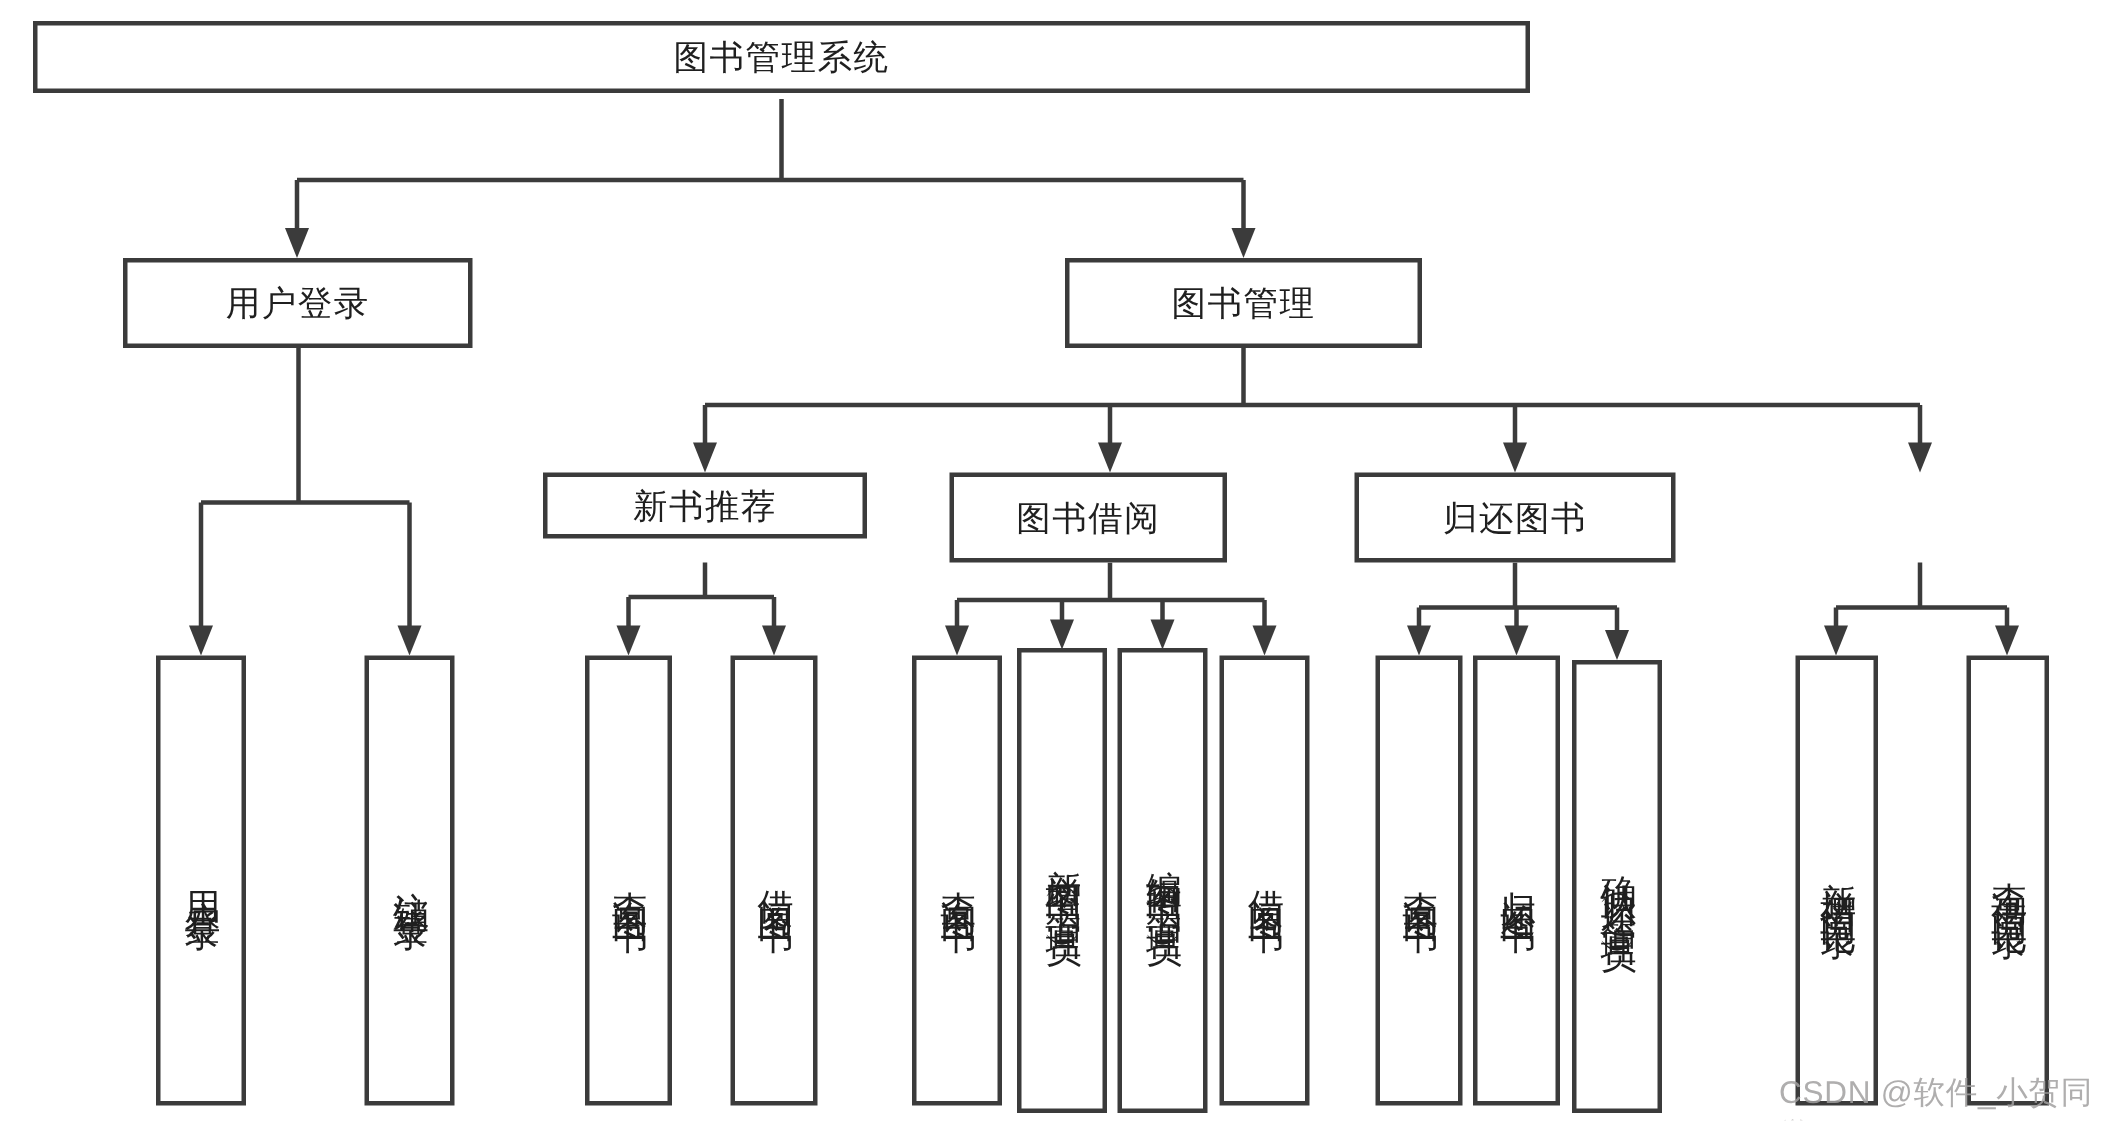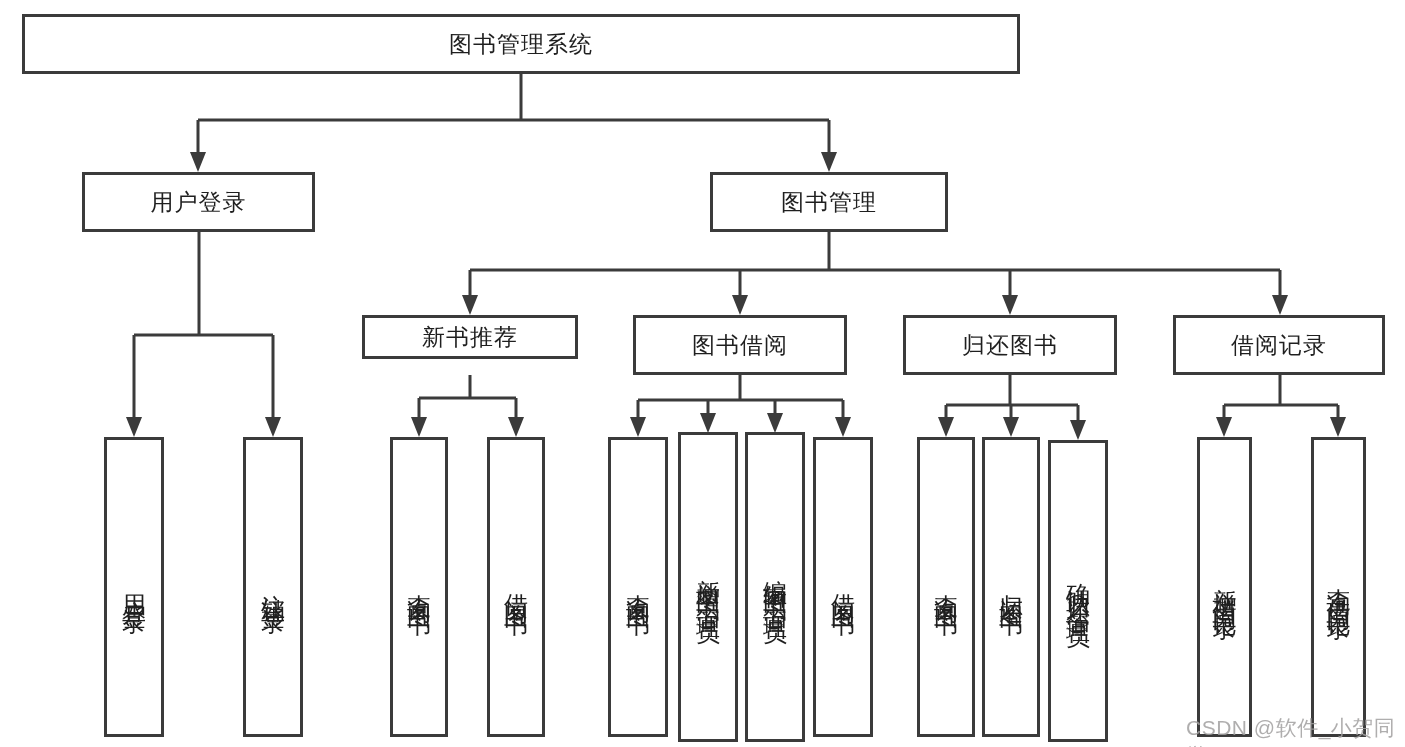--- a/index.html
+++ b/index.html
@@ -56,29 +56,28 @@
       <polygon points="767,413 783,413 775,433"></polygon>
       <polygon points="835,417 851,417 843,437"></polygon>
       <polygon points="938,417 954,417 946,437"></polygon>
       <polygon points="1003,417 1019,417 1011,437"></polygon>
       <polygon points="1070,420 1086,420 1078,440"></polygon>
       <polygon points="1216,417 1232,417 1224,437"></polygon>
       <polygon points="1330,417 1346,417 1338,437"></polygon>
     </g>
   </svg>
 
-  <div class="box hbox" style="left:22px; top:14px; width:998px; height:60px">图书管理系统</div>
+  <div class="box hbox" style="left:22px; top:14px; width:998px; height:48px">图书管理系统</div>
 
   <div class="box hbox" style="left:82px; top:172px; width:233px; height:60px">用户登录</div>
   <div class="box hbox" style="left:710px; top:172px; width:238px; height:60px">图书管理</div>
 
   <div class="box hbox" style="left:362px; top:315px; width:216px; height:44px">新书推荐</div>
-  <div class="box hbox" style="left:633px; top:315px; width:214px; height:60px">图书借阅</div>
+  <div class="box hbox" style="left:633px; top:315px; width:185px; height:60px">图书借阅</div>
   <div class="box hbox" style="left:903px; top:315px; width:214px; height:60px">归还图书</div>
-  <div class="box hbox" style="left:1173px; top:315px; width:212px; height:60px">借阅记录</div>
 
   <div class="box vbox" style="left:104px; top:437px; width:60px; height:300px">
     <span>用户登录</span>
   </div>
   <div class="box vbox" style="left:243px; top:437px; width:60px; height:300px">
     <span>注销登录</span>
   </div>
 
   <div class="box vbox" style="left:390px; top:437px; width:58px; height:300px">
     <span>查询图书</span>

